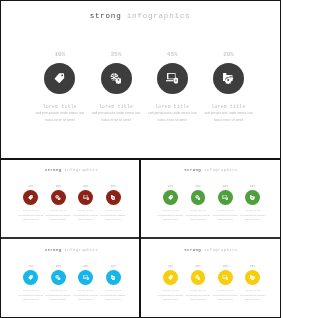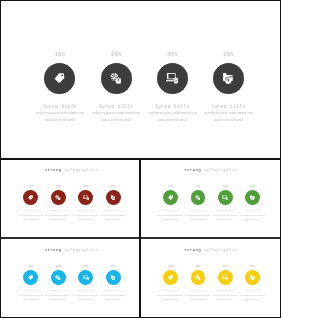--- a/index.html
+++ b/index.html
@@ -47,20 +47,21 @@
 </style>
 </head>
 <body>
 
 <div id="root">
 
   <div class="hline" style="top:157.4px"></div>
   <div class="hline" style="top:235.6px;height:2px;background:#2e2e2e"></div>
   <div class="vline" style="left:138.2px;top:157.4px;height:161.5px"></div>
 <div class="slide hero" style="left: 0px; top: 0px;">
+      <div class="slide-title"><span class="t-strong">strong</span> <span class="t-light">infographics</span></div>
       <div class="items-row">
         <div class="item">
       <div class="item-percent">10%</div>
       <div class="icon-circle" style="background: rgb(61, 61, 61);">
             <svg width="11.3" height="10.5" style="margin-left:-0.8px;margin-top:0.9px" viewBox="0 0 113 105" fill="#fff">
               <path d="M9 53 L49 6 A10 10 0 0 1 57 2 L92 3 A9 9 0 0 1 101 12 L102 47 A10 10 0 0 1 98 55 L58 97 A7 7 0 0 1 48 97 L9 62 A6 6 0 0 1 9 53 Z"></path>
               <circle cx="82" cy="24" r="9" fill="#3d3d3d"></circle>
             </svg>
           </div>
       <div class="item-title">lorem title</div>

